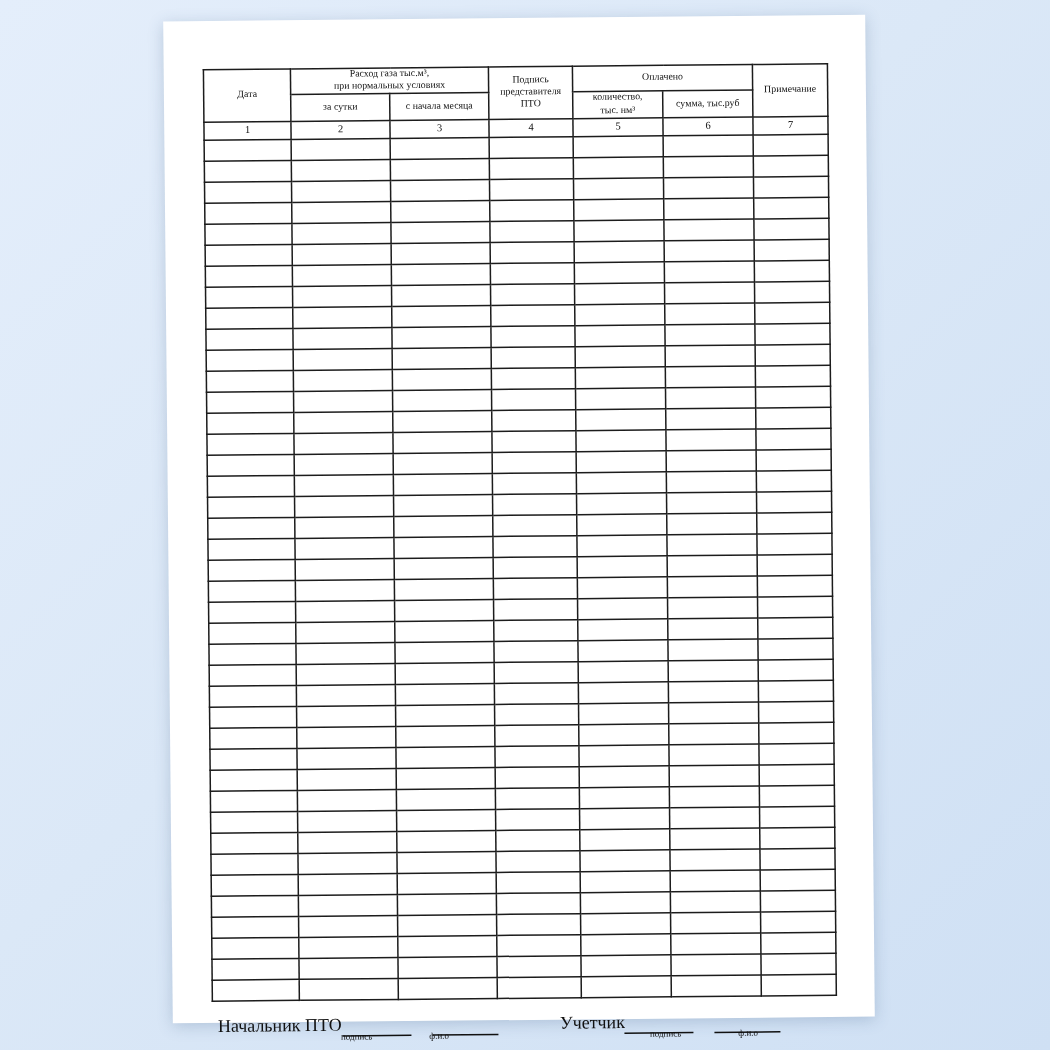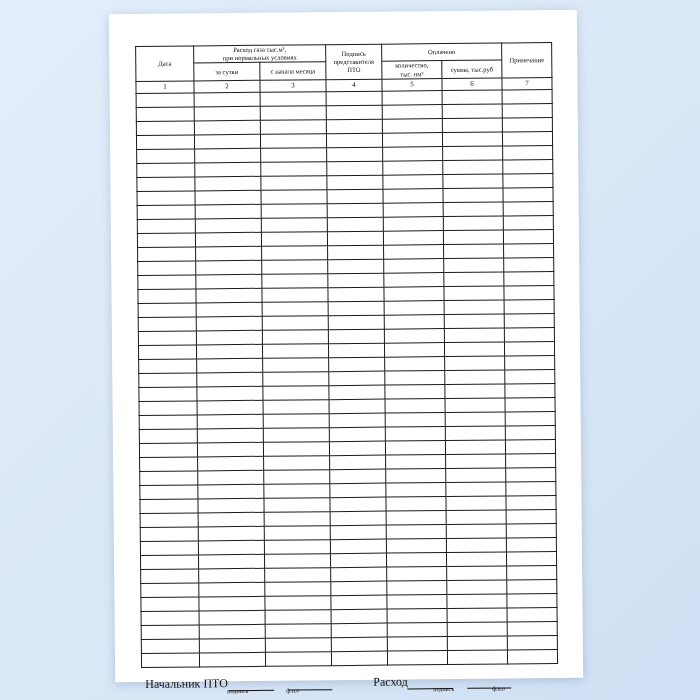--- a/index.html
+++ b/index.html
@@ -537,21 +537,21 @@
       <div id="footer">
         <div class="sig-block sig-left">
           <span class="sig-title">Начальник ПТО</span><span class="sig-line w1"></span><span class="sig-line w2" style="margin-left:14px"></span>
         </div>
         <div class="caps-row" style="left:86px;">
           <span class="sig-cap">подпись</span>
           <span class="sig-cap" style="margin-left:36px">ф.и.о</span>
         </div>
 
         <div class="sig-block sig-right">
-          <span class="sig-title">Расход</span><span class="sig-line w1"></span><span class="sig-line w2" style="margin-left:14px"></span>
+          <span class="sig-title">Учетчик</span><span class="sig-line w1"></span><span class="sig-line w2" style="margin-left:14px"></span>
         </div>
         <div class="caps-row" style="left:292px;">
           <span class="sig-cap">подпись</span>
           <span class="sig-cap" style="margin-left:36px">ф.и.о</span>
         </div>
       </div>
 
     </div>
   </div>
 </div>

